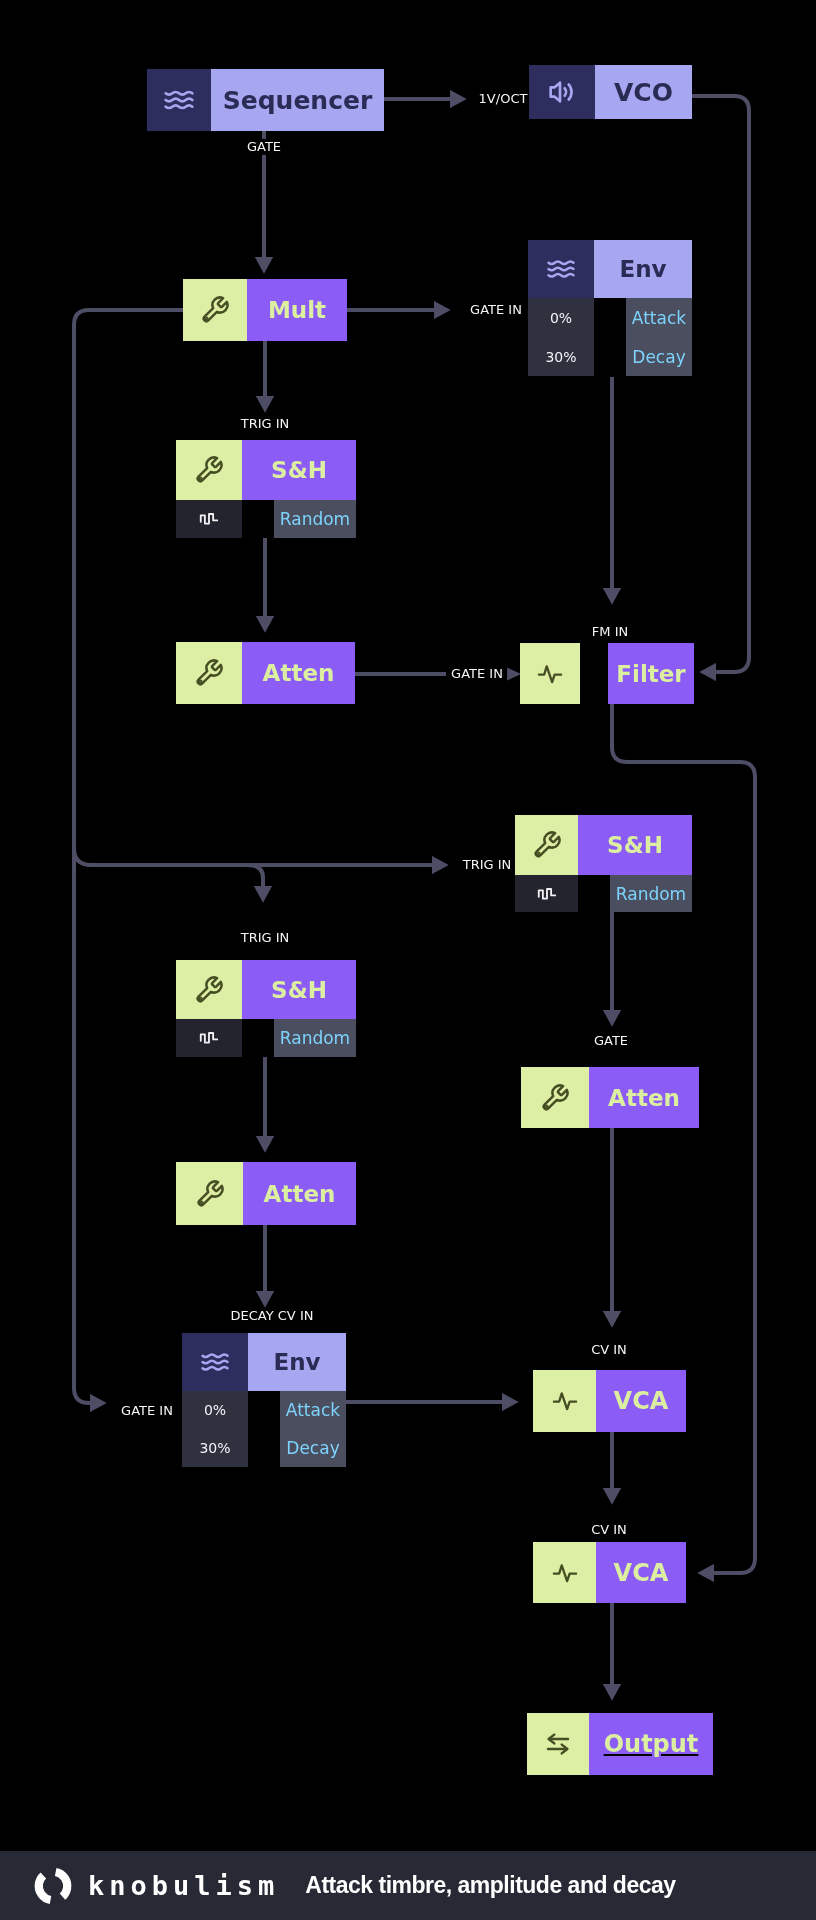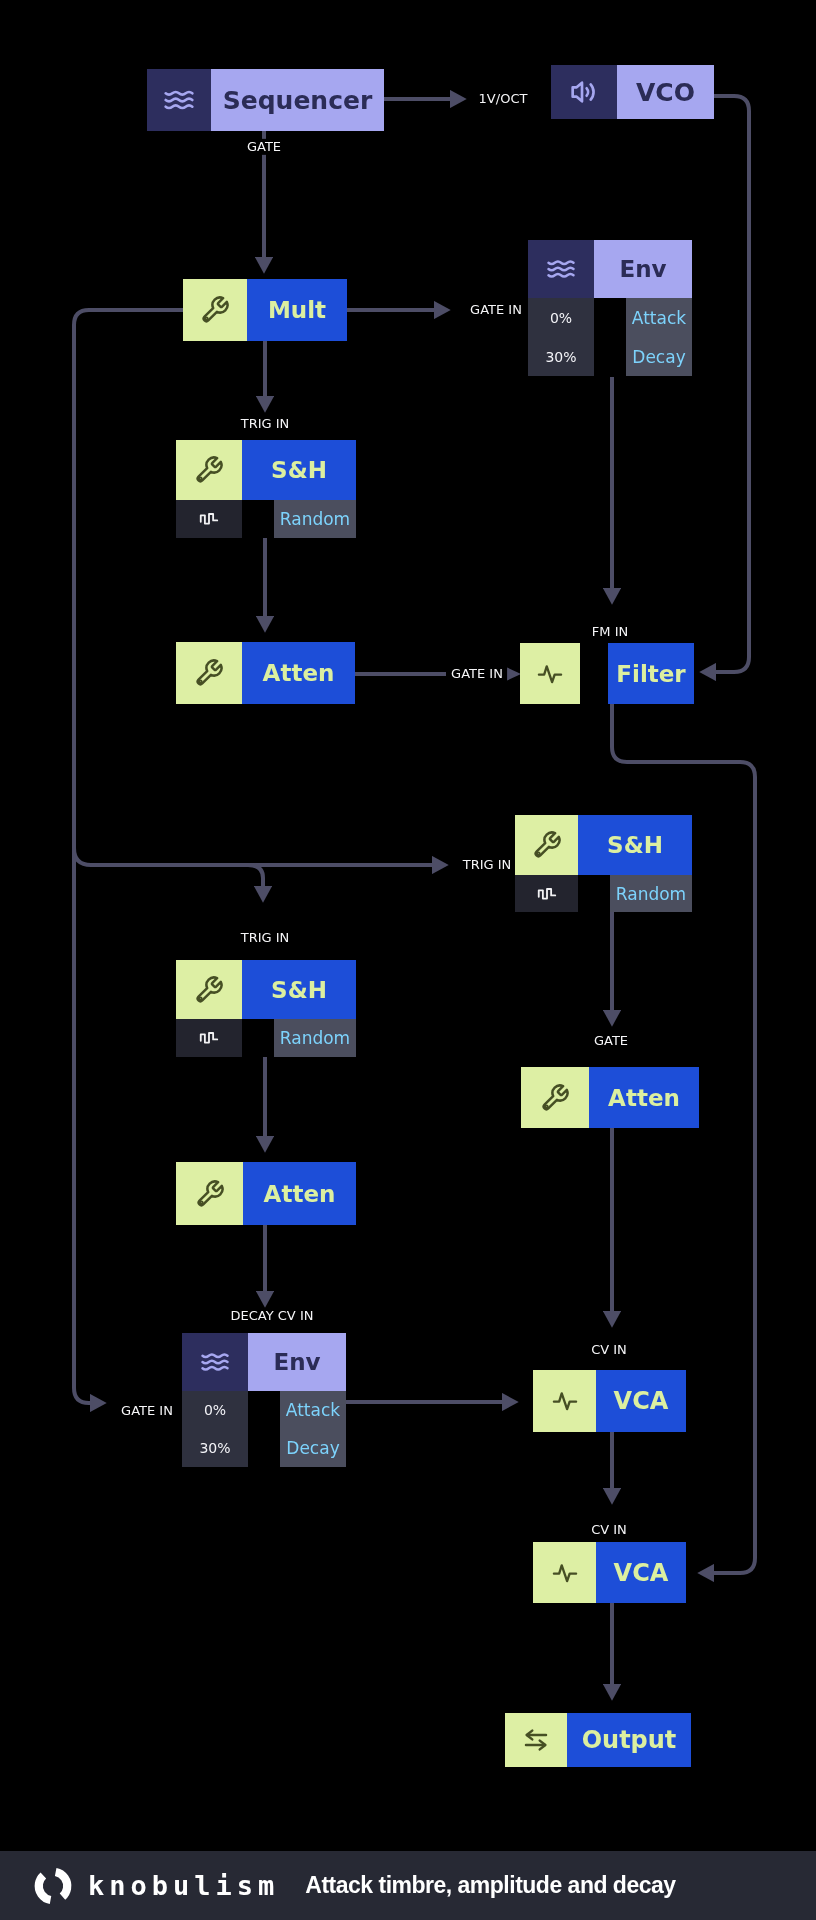--- a/index.html
+++ b/index.html
@@ -6,21 +6,21 @@
   #canvas{position:relative;width:816px;height:1920px;background:#000;overflow:hidden;
           font-family:"DejaVu Sans","Liberation Sans",sans-serif;}
   #edges{position:absolute;left:0;top:0;}
   .node{position:absolute;display:flex;flex-direction:column;}
   .nrow{display:flex;width:100%;}
   .cell{display:flex;align-items:center;justify-content:center;flex:0 0 auto;}
   .grow{flex:1 1 auto;}
   .ic-purple{background:#2d2e5e;}
   .lb-purple{background:#a6a7f0;color:#2b2c56;font-weight:bold;}
   .ic-green{background:#ddefa4;}
-  .lb-olive{background:#1d4ed8;color:#dcefa0;font-weight:bold;}
+  .lb-olive{background:#8b5cf6;color:#dcefa0;font-weight:bold;}
   .ic-dark{background:#23242e;}
   .lb-gray{background:#4b4e5e;color:#7dd3fc;margin-left:32px;}
   .val-dark{background:#2f313f;color:#f4f4f8;font-size:14px;}
   .fs25{font-size:25px;} .fs23{font-size:23px;} .fs24{font-size:24px;}
   .fs17{font-size:17px;}
   .elabel{position:absolute;transform:translate(-50%,-50%);white-space:nowrap;
           color:#f5f5f7;font-size:13px;background:#000;padding:1px 4px;line-height:1.1;}
   #footer{position:absolute;left:0;bottom:0;width:816px;height:69px;background:#272934;
           display:flex;align-items:center;}
   #brand{color:#fff;font-family:"DejaVu Sans Mono","Liberation Mono",monospace;
@@ -84,21 +84,21 @@
         <svg class="icon" width="32" height="32" viewBox="0 0 24 24" fill="none" stroke="#a6a7f0" stroke-width="2" stroke-linecap="round">
           <path d="M2 7c.6.5 1.2 1 2.5 1C7 8 7 6 9.5 6c2.6 0 2.4 2 5 2 2.5 0 2.5-2 5-2 1.3 0 1.9.5 2.5 1"></path>
           <path d="M2 12c.6.5 1.2 1 2.5 1 2.5 0 2.5-2 5-2 2.6 0 2.4 2 5 2 2.5 0 2.5-2 5-2 1.3 0 1.9.5 2.5 1"></path>
           <path d="M2 17c.6.5 1.2 1 2.5 1 2.5 0 2.5-2 5-2 2.6 0 2.4 2 5 2 2.5 0 2.5-2 5-2 1.3 0 1.9.5 2.5 1"></path>
         </svg>
       </div>
       <div class="cell grow lb-purple fs25">Sequencer</div>
     </div>
   </div>
 
-  <div class="node" style="left:551px;top:65px;width:163px;height:54px;">
+  <div class="node" style="left:529px;top:65px;width:163px;height:54px;">
     <div class="nrow" style="height:62px;">
       <div class="cell ic-purple" style="width:66px;">
         <svg class="icon" width="32" height="32" viewBox="0 0 24 24" fill="none" stroke="#a6a7f0" stroke-width="2" stroke-linecap="round" stroke-linejoin="round">
           <path d="M10.5 5 L6.5 8.5 H3.5 V15.5 H6.5 L10.5 19 Z"></path>
           <path d="M14 9.2 a4.3 4.3 0 0 1 0 5.6"></path>
           <path d="M17 6.3 a8.6 8.6 0 0 1 0 11.4"></path>
         </svg>
       </div>
       <div class="cell grow lb-purple fs25">VCO</div>
     </div>
@@ -280,21 +280,21 @@
     <div class="nrow" style="height:61px;">
       <div class="cell ic-green" style="width:63px;">
         <svg class="icon" width="28" height="28" viewBox="0 0 24 24" fill="none" stroke="#464f24" stroke-width="2" stroke-linecap="round" stroke-linejoin="round">
           <path d="M2.5 12.5 h4.5 l2.2 -7 l4.6 13.5 l2.2 -6.5 h5.5"></path>
         </svg>
       </div>
       <div class="cell grow lb-olive fs24">VCA</div>
     </div>
   </div>
 
-  <div class="node" style="left:505px;top:1713px;width:186px;height:54px;">
+  <div class="node" style="left:527px;top:1713px;width:186px;height:62px;text-decoration:underline;">
     <div class="nrow" style="height:62px;">
       <div class="cell ic-green" style="width:62px;">
         <svg class="icon" width="30" height="30" viewBox="0 0 24 24" fill="none" stroke="#464f24" stroke-width="2" stroke-linecap="round" stroke-linejoin="round">
           <path d="M20 8 H5"></path>
             <path d="M9 4.5 L4.5 8 L9 11.5"></path>
           <path d="M4 16 H19"></path>
             <path d="M15 12.5 L19.5 16 L15 19.5"></path>
         </svg>
       </div>
       <div class="cell grow lb-olive fs24">Output</div>

